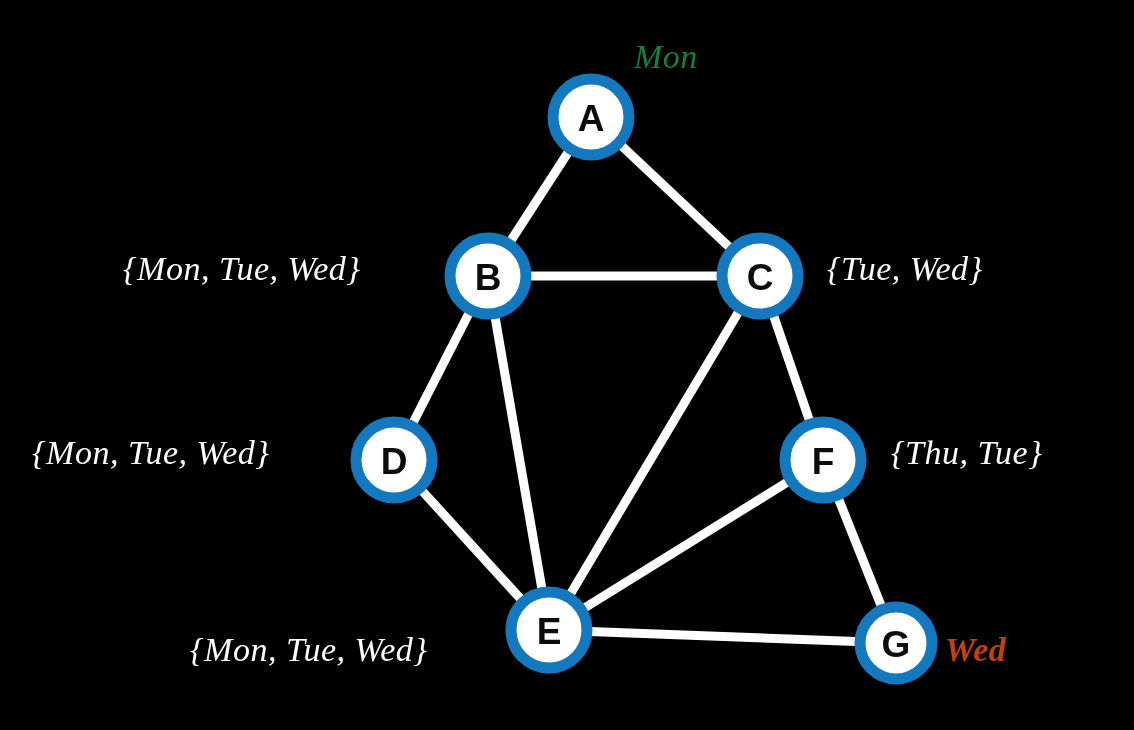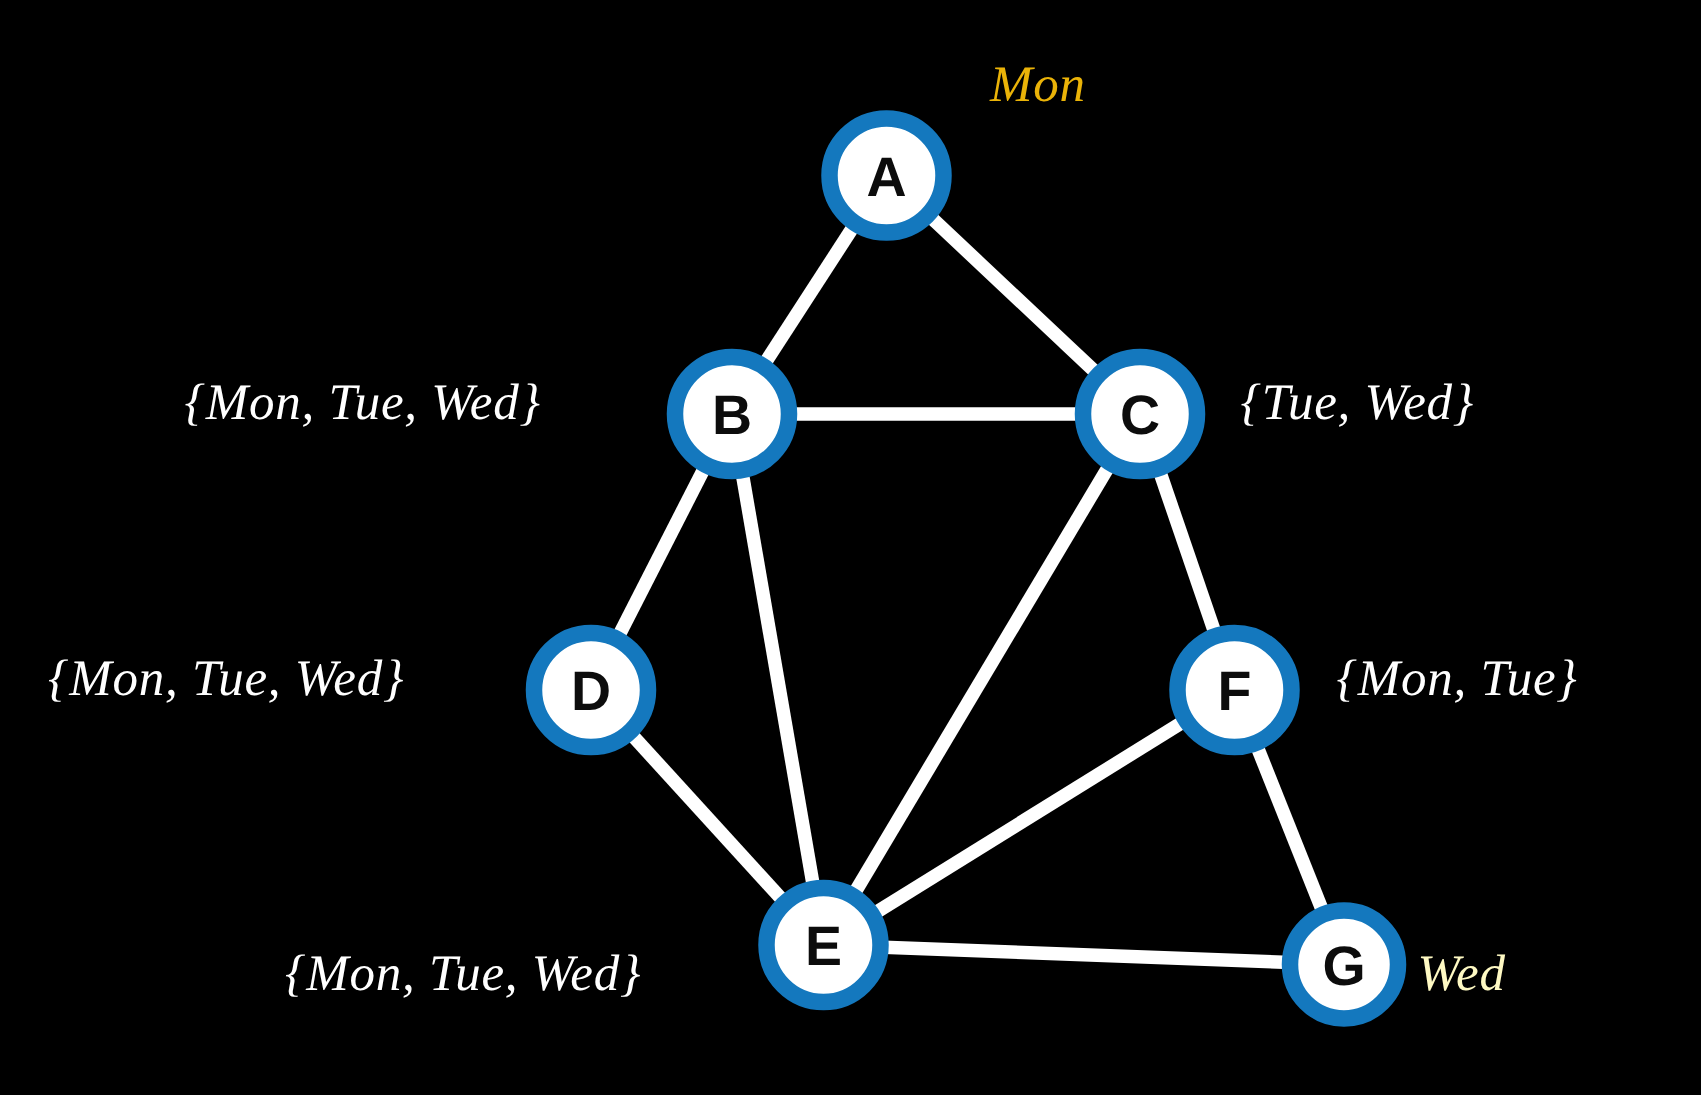--- a/index.html
+++ b/index.html
@@ -102,22 +102,22 @@
           <text x="823" y="461" class="node-letter">F</text>
         </g>
         <g>
           <circle cx="896" cy="643" r="36" class="node-ring" fill="#ffffff" stroke="#1478be"></circle>
           <text x="896" y="644" class="node-letter">G</text>
         </g>
       </g>
   </svg>
 
   <div id="labels-layer">
-      <div class="domain-label" style="left: 660px; top: 40px; color: #eab308;">Mon</div>
+      <div class="domain-label" style="left: 634px; top: 40px; color: #15803d;">Mon</div>
       <div class="domain-label" style="left: 123px; top: 252px; color: rgb(255, 255, 255);">{Mon, Tue, Wed}</div>
       <div class="domain-label" style="left: 827px; top: 252px; color: rgb(255, 255, 255); font-family: Liberation Serif, serif;">{Tue, Wed}</div>
       <div class="domain-label" style="left: 32px; top: 436px; color: rgb(255, 255, 255);">{Mon, Tue, Wed}</div>
-      <div class="domain-label" style="left: 891px; top: 436px; color: rgb(255, 255, 255);">{Mon, Tue}</div>
+      <div class="domain-label" style="left: 891px; top: 436px; color: rgb(255, 255, 255);">{Thu, Tue}</div>
       <div class="domain-label" style="left: 190px; top: 633px; color: rgb(255, 255, 255);">{Mon, Tue, Wed}</div>
-      <div class="domain-label" style="left: 945px; top: 633px; color: #fef9c3;">Wed</div>
+      <div class="domain-label" style="left: 945px; top: 633px; color: #c2410c; font-weight: bold;">Wed</div>
     </div>
 
 </div>
 
 </body></html>

